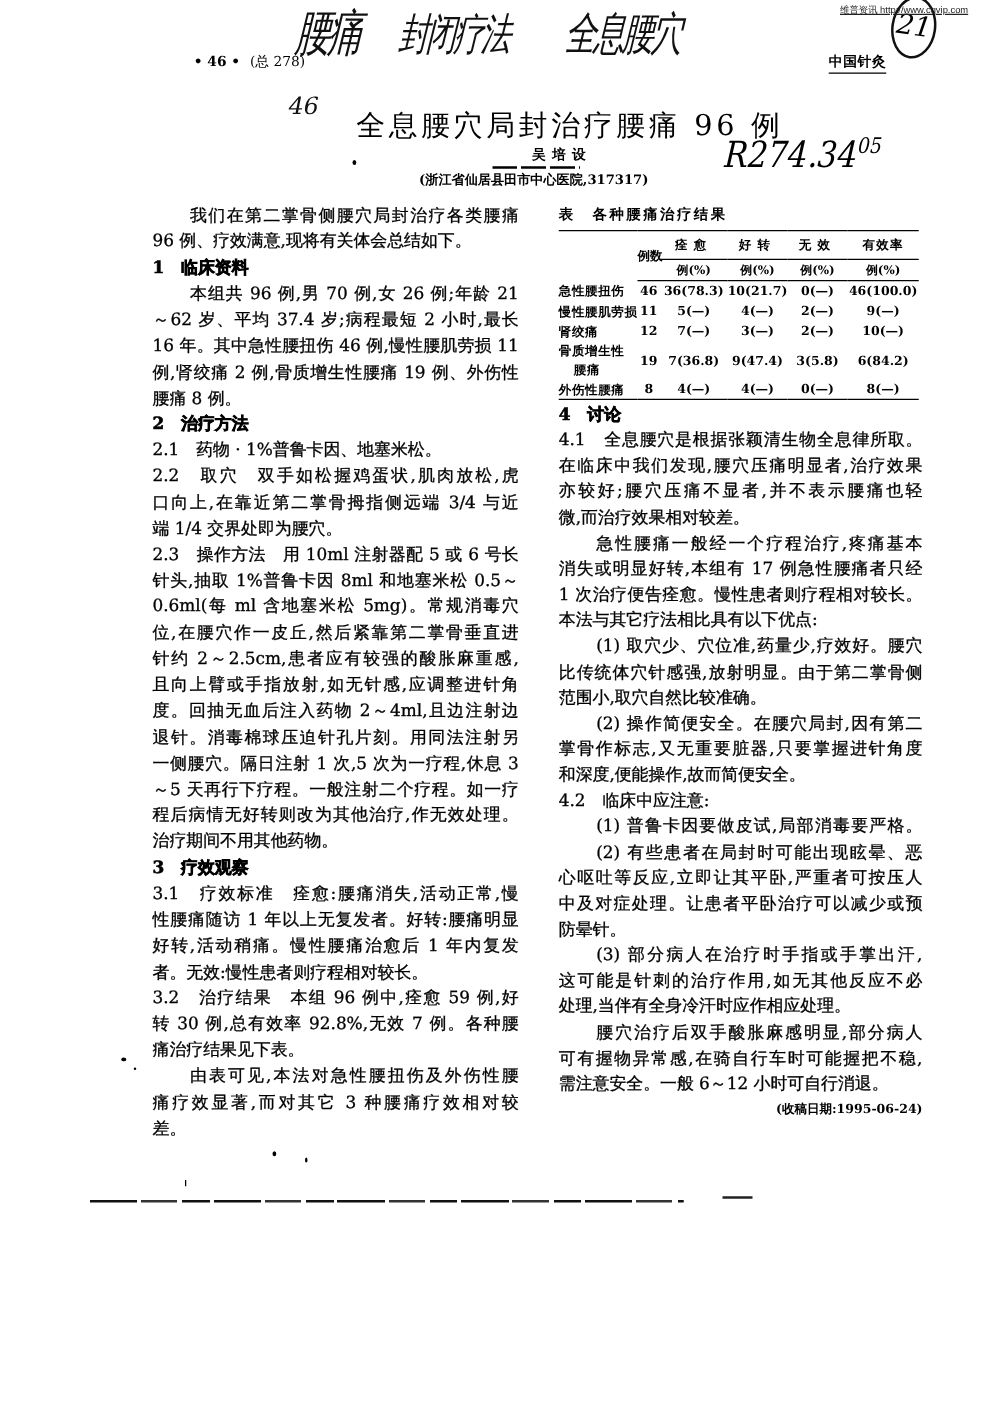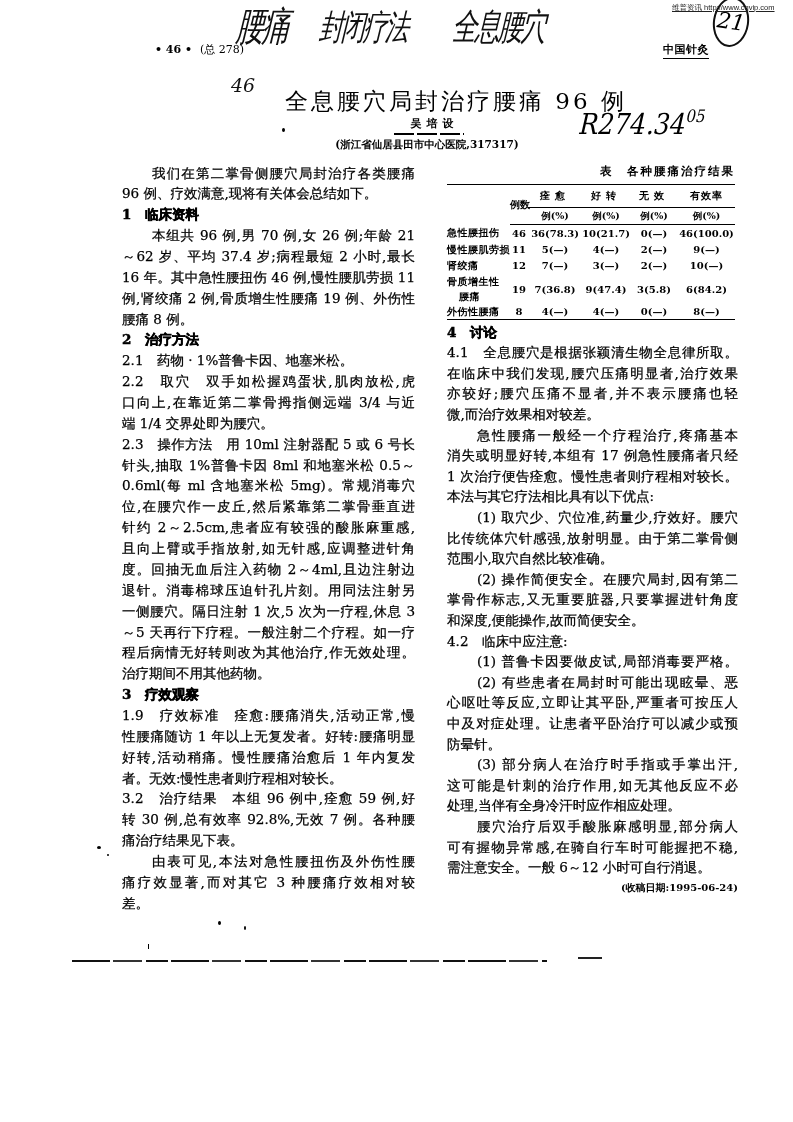--- a/index.html
+++ b/index.html
@@ -19,21 +19,21 @@
   .watermark { position:absolute; left:672px; top:3px; font-size:7.5px; color:#222;
                font-family:"Liberation Sans", sans-serif; white-space:nowrap;text-decoration:underline; }
 
   
   .rh { position:absolute; top:43px; font-size:11px; line-height:14px; font-weight:bold; white-space:nowrap; }
   .journal { border-bottom:1.6px solid #000; padding-bottom:1px; letter-spacing:0.5px; }
 
   
   .title { position:absolute; left:285px; width:285px; top:89px; text-align:center;
            font-size:23px; line-height:24px; letter-spacing:3px; white-space:nowrap; }
-  .author { position:absolute; left:392px; width:85px; top:117px; text-align:center;
+  .author { position:absolute; left:407px; width:85px; top:117px; text-align:center;
             font-size:11px; line-height:14px; letter-spacing:5px; font-weight:bold; white-space:nowrap; }
   .author-rule { position:absolute; left:394px; top:133px; width:70px; height:2px;
                  background:repeating-linear-gradient(90deg,#000 0 20px,transparent 20px 23px); }
   .affil { position:absolute; left:312px; width:230px; top:137px; text-align:center;
            font-size:10.5px; line-height:14px; font-weight:bold; white-space:nowrap; }
   .code { position:absolute; left:580px; top:102px; font-size:25px; font-style:italic;
           line-height:30px; white-space:nowrap; transform:scaleY(1.15) skewX(-4deg); }
   .code sup { font-size:15px; vertical-align:10px; }
 
   
@@ -44,21 +44,21 @@
   #right-col .line { height:20.6px; line-height:20.6px; }
   .line { white-space:nowrap; text-align:justify; text-align-last:justify; overflow:visible; }
   .line.ind { padding-left:30px; }
   .line.last { text-align:left; text-align-last:left; }
   .line.h { font-weight:bold; -webkit-text-stroke:0.5px #000; }
   .date { height:19px; line-height:19px; text-align:right; font-size:10px; font-weight:bold;
           white-space:nowrap; -webkit-text-stroke:0; }
 
   
   .tbl-wrap { position:absolute; left:447px; top:162px; width:288px; }
-  .tbl-caption { height:22px; line-height:18px; text-align:right; font-size:11.5px;
+  .tbl-caption { height:22px; line-height:18px; text-align:left; font-size:11.5px;
                  font-weight:bold; letter-spacing:2px; white-space:nowrap; }
   table.res { width:288px; border-collapse:collapse; table-layout:fixed;
               font-size:10px; font-weight:bold; white-space:nowrap; }
   table.res thead tr:first-child th { border-top:1.8px solid #000; }
   table.res th, table.res td { padding:0; vertical-align:middle; }
   table.res th { font-weight:bold; text-align:center; }
   .hr1 { height:23px; }
   .hr2 { height:17px; }
   .hr1 .sub { border-bottom:1px solid #000; letter-spacing:5px; }
   .hr2 th { border-bottom:1.2px solid #000; font-size:9.5px; }
@@ -115,21 +115,21 @@
   <div class="line">位,在腰穴作一皮丘,然后紧靠第二掌骨垂直进</div>
   <div class="line">针约 2～2.5cm,患者应有较强的酸胀麻重感,</div>
   <div class="line">且向上臂或手指放射,如无针感,应调整进针角</div>
   <div class="line">度。回抽无血后注入药物 2～4ml,且边注射边</div>
   <div class="line">退针。消毒棉球压迫针孔片刻。用同法注射另</div>
   <div class="line">一侧腰穴。隔日注射 1 次,5 次为一疗程,休息 3</div>
   <div class="line">～5 天再行下疗程。一般注射二个疗程。如一疗</div>
   <div class="line">程后病情无好转则改为其他治疗,作无效处理。</div>
   <div class="line last">治疗期间不用其他药物。</div>
   <div class="line h last">3　疗效观察</div>
-  <div class="line">1.9　疗效标准　痊愈:腰痛消失,活动正常,慢</div>
+  <div class="line">3.1　疗效标准　痊愈:腰痛消失,活动正常,慢</div>
   <div class="line">性腰痛随访 1 年以上无复发者。好转:腰痛明显</div>
   <div class="line">好转,活动稍痛。慢性腰痛治愈后 1 年内复发</div>
   <div class="line last">者。无效:慢性患者则疗程相对较长。</div>
   <div class="line">3.2　治疗结果　本组 96 例中,痊愈 59 例,好</div>
   <div class="line">转 30 例,总有效率 92.8%,无效 7 例。各种腰</div>
   <div class="line last">痛治疗结果见下表。</div>
   <div class="line ind">由表可见,本法对急性腰扭伤及外伤性腰</div>
   <div class="line">痛疗效显著,而对其它 3 种腰痛疗效相对较</div>
   <div class="line last">差。</div>
 </div>

